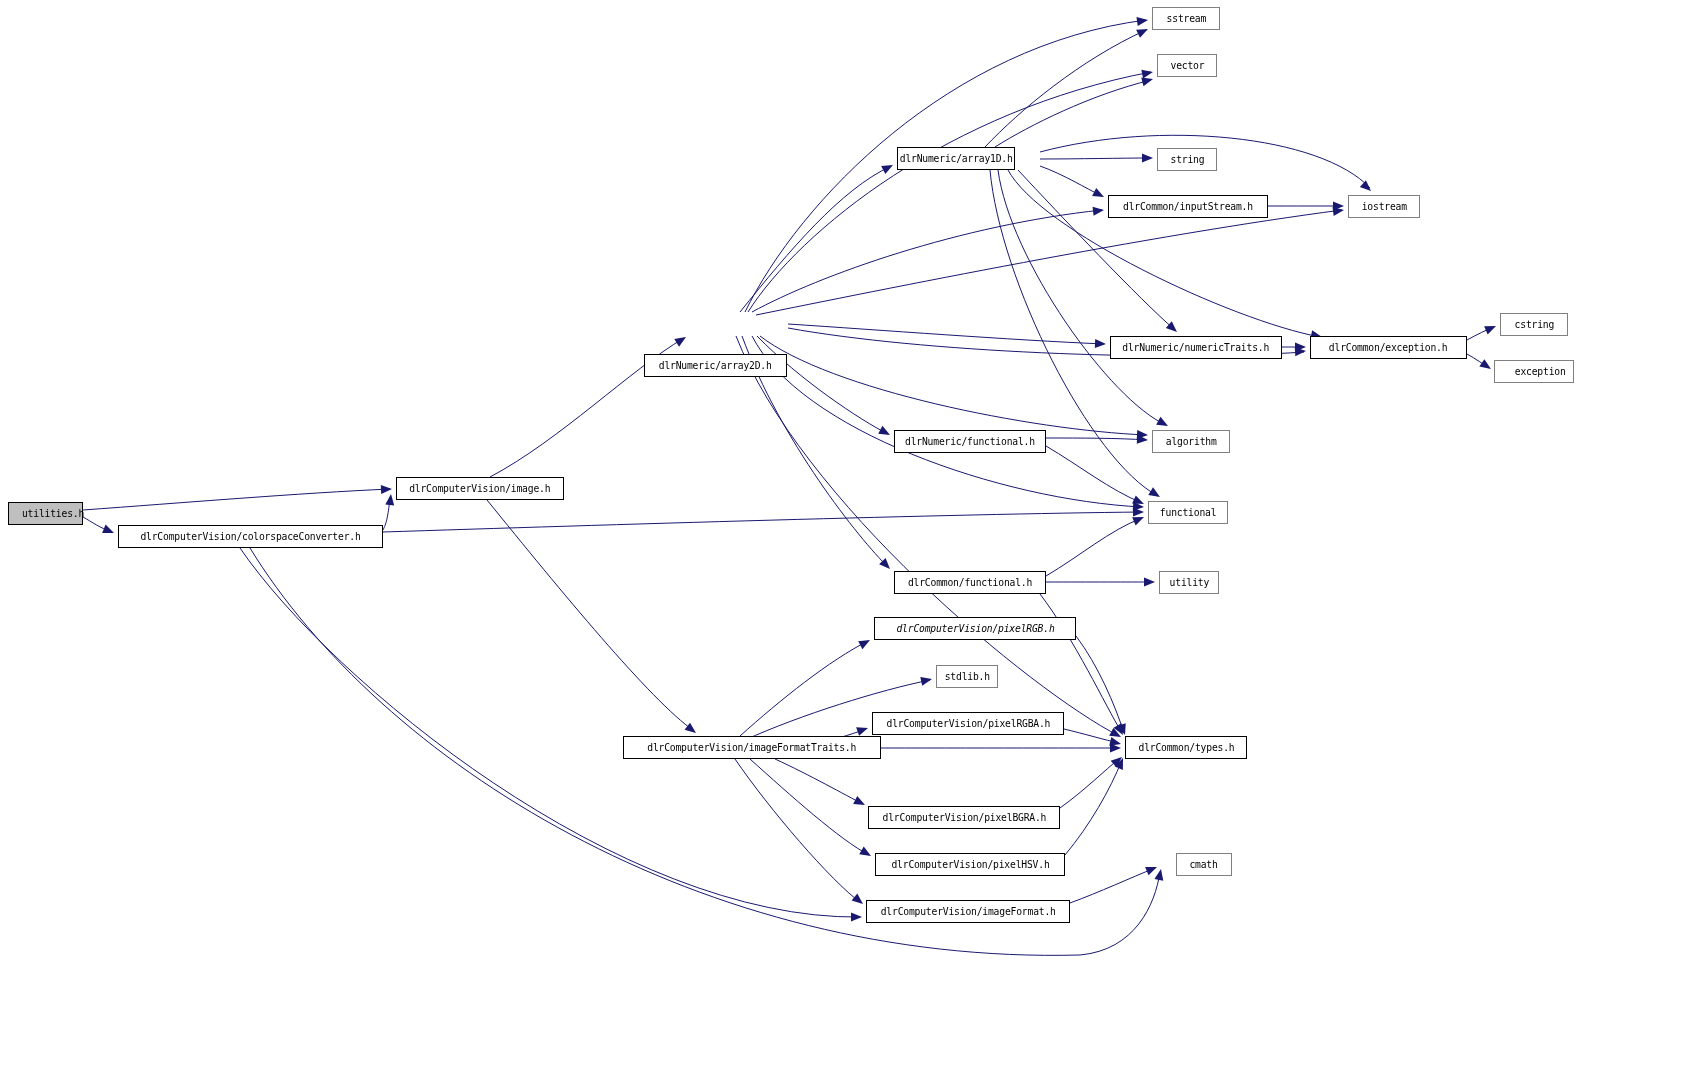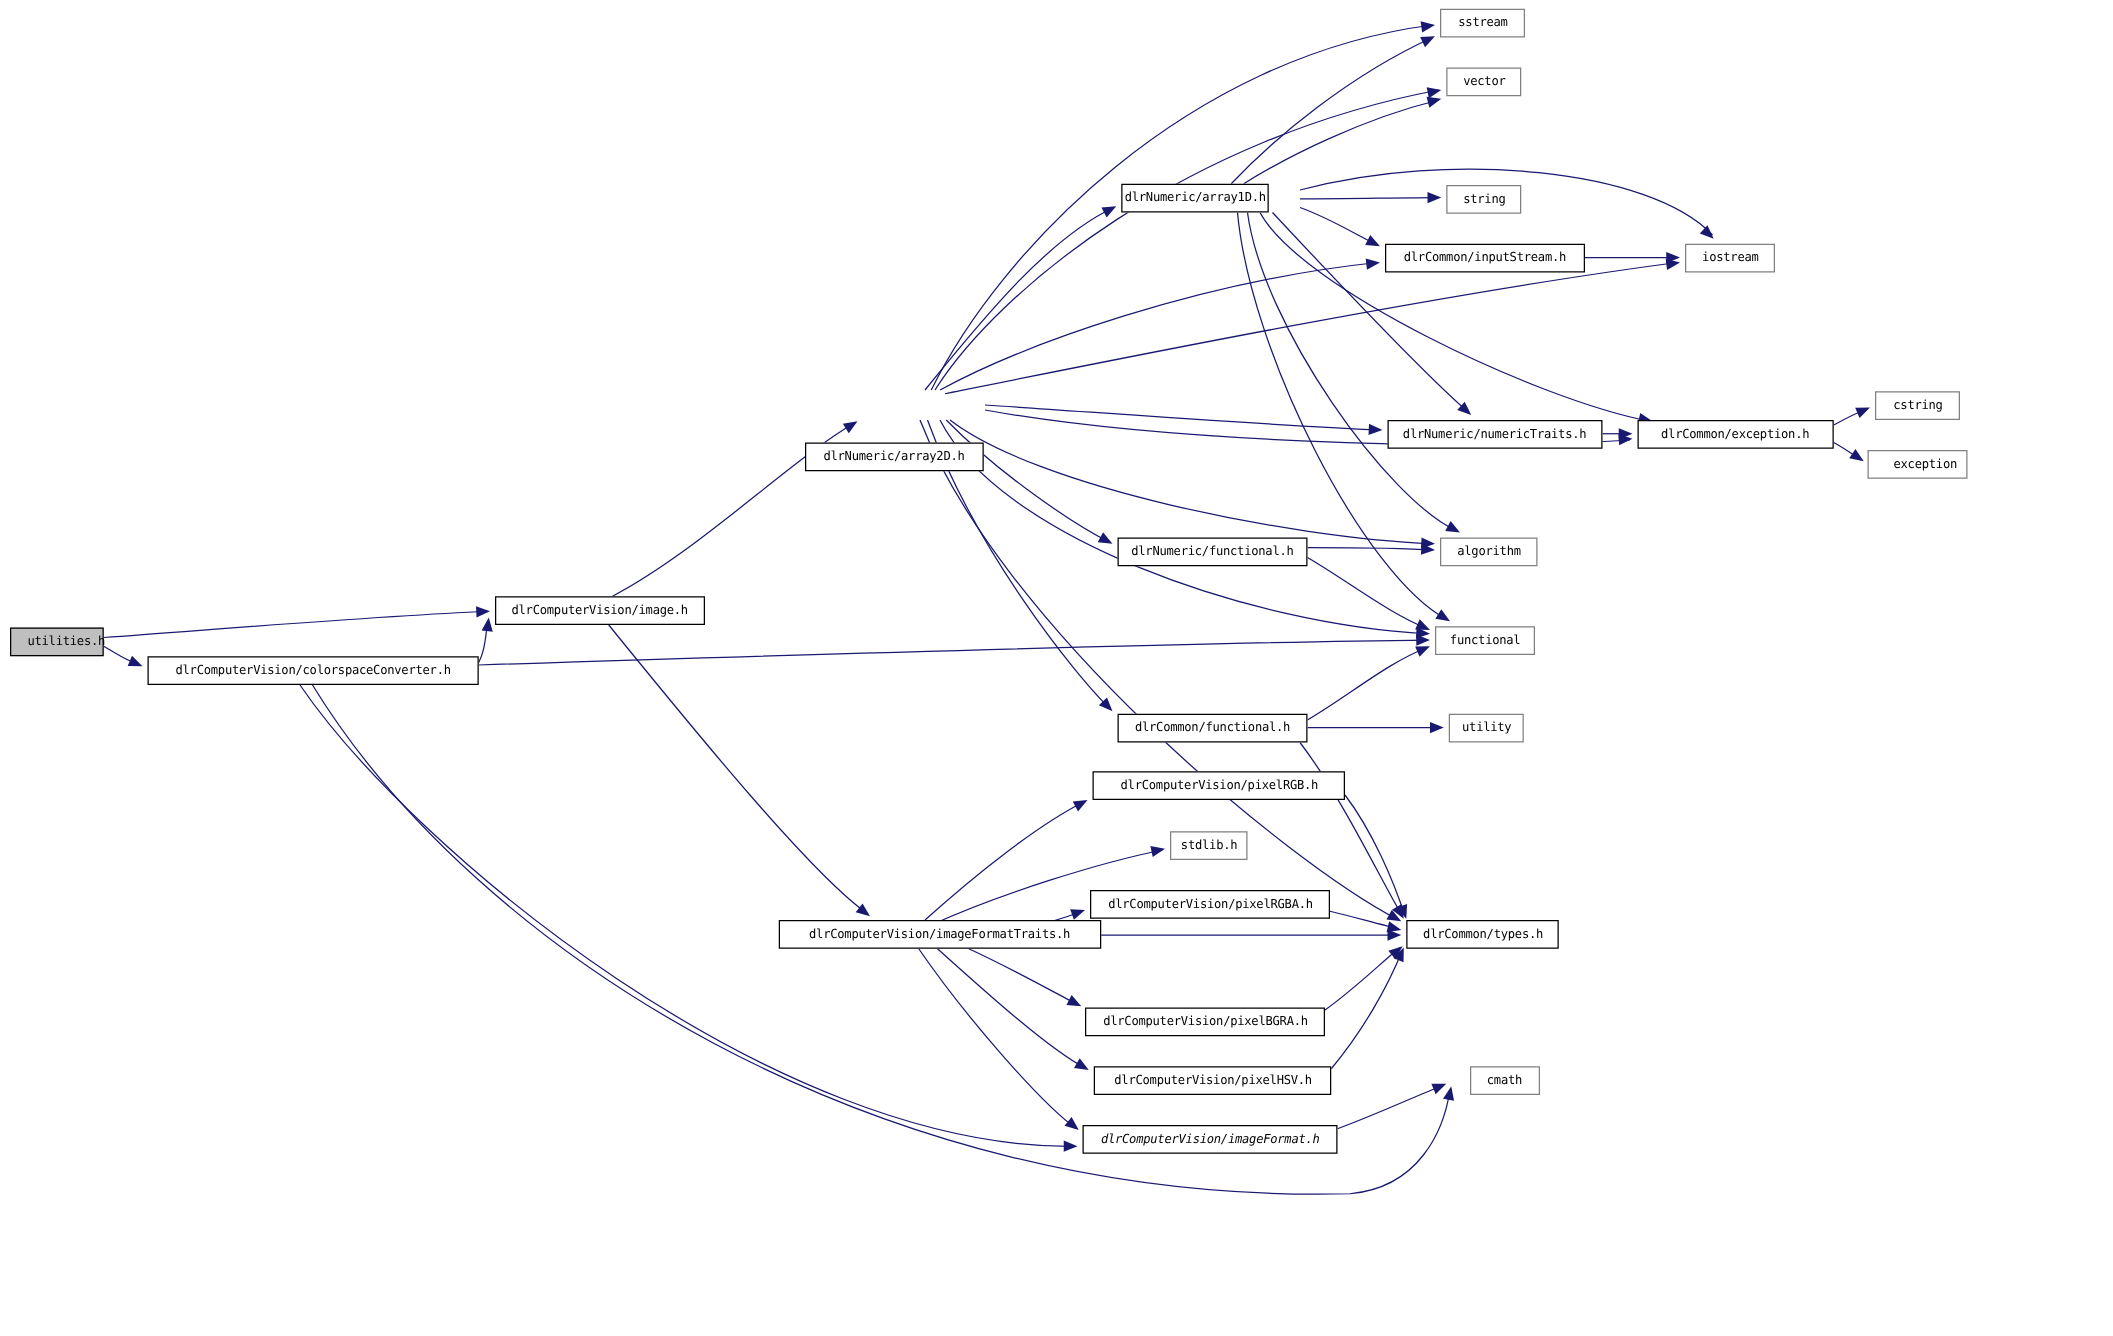--- a/index.html
+++ b/index.html
@@ -211,21 +211,21 @@
     </div>
     <div class="node system" title="functional" style="left: 1148px; top: 501px; width: 80px;">
       <span class="node-label">functional</span>
     </div>
     <div class="node local" title="dlrCommon/functional.h" style="left: 894px; top: 571px; width: 152px;">
       <span class="node-label">dlrCommon/functional.h</span>
     </div>
     <div class="node system" title="utility" style="left: 1159px; top: 571px; width: 60px;">
       <span class="node-label">utility</span>
     </div>
-    <div class="node local" title="dlrComputerVision/pixelRGB.h" style="left: 874px; top: 617px; width: 202px;">
+    <div class="node local" title="dlrComputerVision/pixelRGB.h" style="left: 874px; top: 617px; width: 202px; font-style: italic;">
       <span class="node-label">dlrComputerVision/pixelRGB.h</span>
     </div>
     <div class="node system" title="stdlib.h" style="left: 936px; top: 665px; width: 62px;">
       <span class="node-label">stdlib.h</span>
     </div>
     <div class="node local" title="dlrComputerVision/pixelRGBA.h" style="left: 872px; top: 712px; width: 192px;">
       <span class="node-label">dlrComputerVision/pixelRGBA.h</span>
     </div>
     <div class="node local" title="dlrComputerVision/imageFormatTraits.h" style="left: 623px; top: 736px; width: 258px;">
       <span class="node-label">dlrComputerVision/imageFormatTraits.h</span>
@@ -235,16 +235,16 @@
     </div>
     <div class="node local" title="dlrComputerVision/pixelBGRA.h" style="left: 868px; top: 806px; width: 192px;">
       <span class="node-label">dlrComputerVision/pixelBGRA.h</span>
     </div>
     <div class="node local" title="dlrComputerVision/pixelHSV.h" style="left: 875px; top: 853px; width: 190px;">
       <span class="node-label">dlrComputerVision/pixelHSV.h</span>
     </div>
     <div class="node system" title="cmath" style="left: 1160px; top: 853px; width: 56px; margin-left: 16px;">
       <span class="node-label">cmath</span>
     </div>
-    <div class="node local" title="dlrComputerVision/imageFormat.h" style="left: 866px; top: 900px; width: 204px; font-style: italic;">
+    <div class="node local" title="dlrComputerVision/imageFormat.h" style="left: 866px; top: 900px; width: 204px;">
       <span class="node-label">dlrComputerVision/imageFormat.h</span>
     </div>
   </div>
 
 </body></html>

